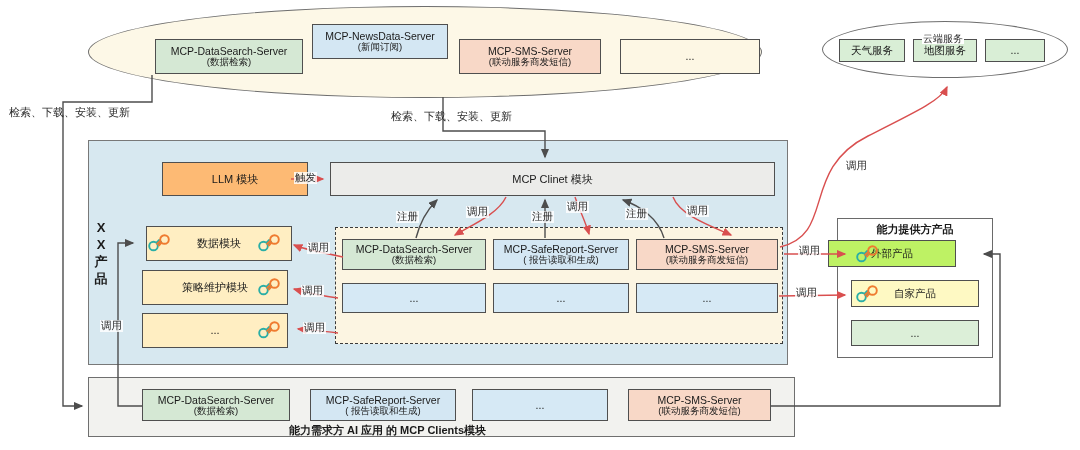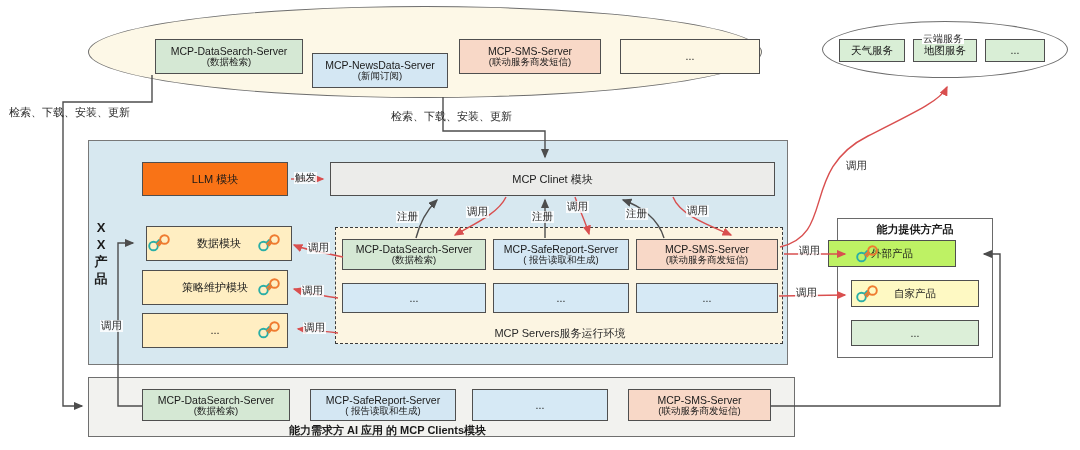--- a/index.html
+++ b/index.html
@@ -11,21 +11,21 @@
        display:flex;flex-direction:column;align-items:center;justify-content:center;
        text-align:center;line-height:1.15;z-index:3;}
   .bn{font-size:10.5px;white-space:nowrap;}
   .bd{font-size:9.5px;white-space:nowrap;}
   .green{background:#d5e8d4;}
   .blue{background:#d4e7f3;}
   .lblue{background:#d6e9f5;}
   .pink{background:#f8d8c7;}
   .cream{background:#fdf7e4;}
   .yellow{background:#ffeec2;}
-  .lavender{background:#f97316;}
+  .lavender{background:#fdba74;margin-left:20px;}
   .grey{background:#ececea;}
   .cgreen{background:#d9eed6;}
   .title{position:absolute;text-align:center;font-weight:bold;z-index:4;}
   .lbl{position:absolute;font-size:10.5px;color:#2b2b2b;z-index:7;white-space:nowrap;
        background:rgba(255,255,255,0.82);padding:0 1px;line-height:1.1;}
   .plug{position:absolute;width:26px;height:20px;z-index:4;}
   #overlay{position:absolute;left:0;top:0;z-index:6;pointer-events:none;}
   .vtext{position:absolute;width:14px;font-weight:bold;font-size:13px;line-height:1.3;
          word-break:break-all;text-align:center;z-index:4;}
 </style>
@@ -48,21 +48,21 @@
       </g>
     </symbol>
   </svg>
 
   <div class="ellipse" style="left:88px;top:6px;width:674px;height:92px;background:#fdf8e7;"></div>
 
   <div class="box green" style="left:155px;top:39px;width:148px;height:35px;">
     <div class="bn">MCP-DataSearch-Server</div>
     <div class="bd">(数据检索)</div>
   </div>
-  <div class="box blue" style="left:312px;top:53px;width:136px;height:35px;text-align:center;">
+  <div class="box blue" style="left:312px;top:24px;width:136px;height:35px;text-align:center;">
     <div class="bn">MCP-NewsData-Server</div>
     <div class="bd">(新闻订阅)</div>
   </div>
   <div class="box pink" style="left:459px;top:39px;width:142px;height:35px;">
     <div class="bn">MCP-SMS-Server</div>
     <div class="bd">(联动服务商发短信)</div>
   </div>
   <div class="box cream" style="left:620px;top:39px;width:140px;height:35px;">
     <div class="bn">...</div>
   </div>
@@ -86,21 +86,20 @@
   <div class="vtext" style="left:94px;top:220px;">XX产品</div>
 
   <div class="box lavender" style="left:142px;top:162px;width:146px;height:34px;">
     <div class="bn" style="font-size:11px;">LLM 模块</div>
   </div>
   <div class="box grey" style="left:330px;top:162px;width:445px;height:34px;">
     <div class="bn" style="font-size:11px;">MCP Clinet 模块</div>
   </div>
 
   <div class="container" style="left:335px;top:227px;width:448px;height:117px;background:#fcf5e2;border:1.6px dashed #3a3a3a;"></div>
-  <div class="lbl" style="left:429px;top:327px;width:260px;text-align:center;font-size:11px;background:transparent;">MCP Servers服务运行环境</div>
 
   <div class="box green" style="left:342px;top:239px;width:144px;height:31px;">
     <div class="bn">MCP-DataSearch-Server</div>
     <div class="bd">(数据检索)</div>
   </div>
   <div class="box blue" style="left:493px;top:239px;width:136px;height:31px;">
     <div class="bn">MCP-SafeReport-Server</div>
     <div class="bd">( 报告读取和生成)</div>
   </div>
   <div class="box pink" style="left:636px;top:239px;width:142px;height:31px;">

